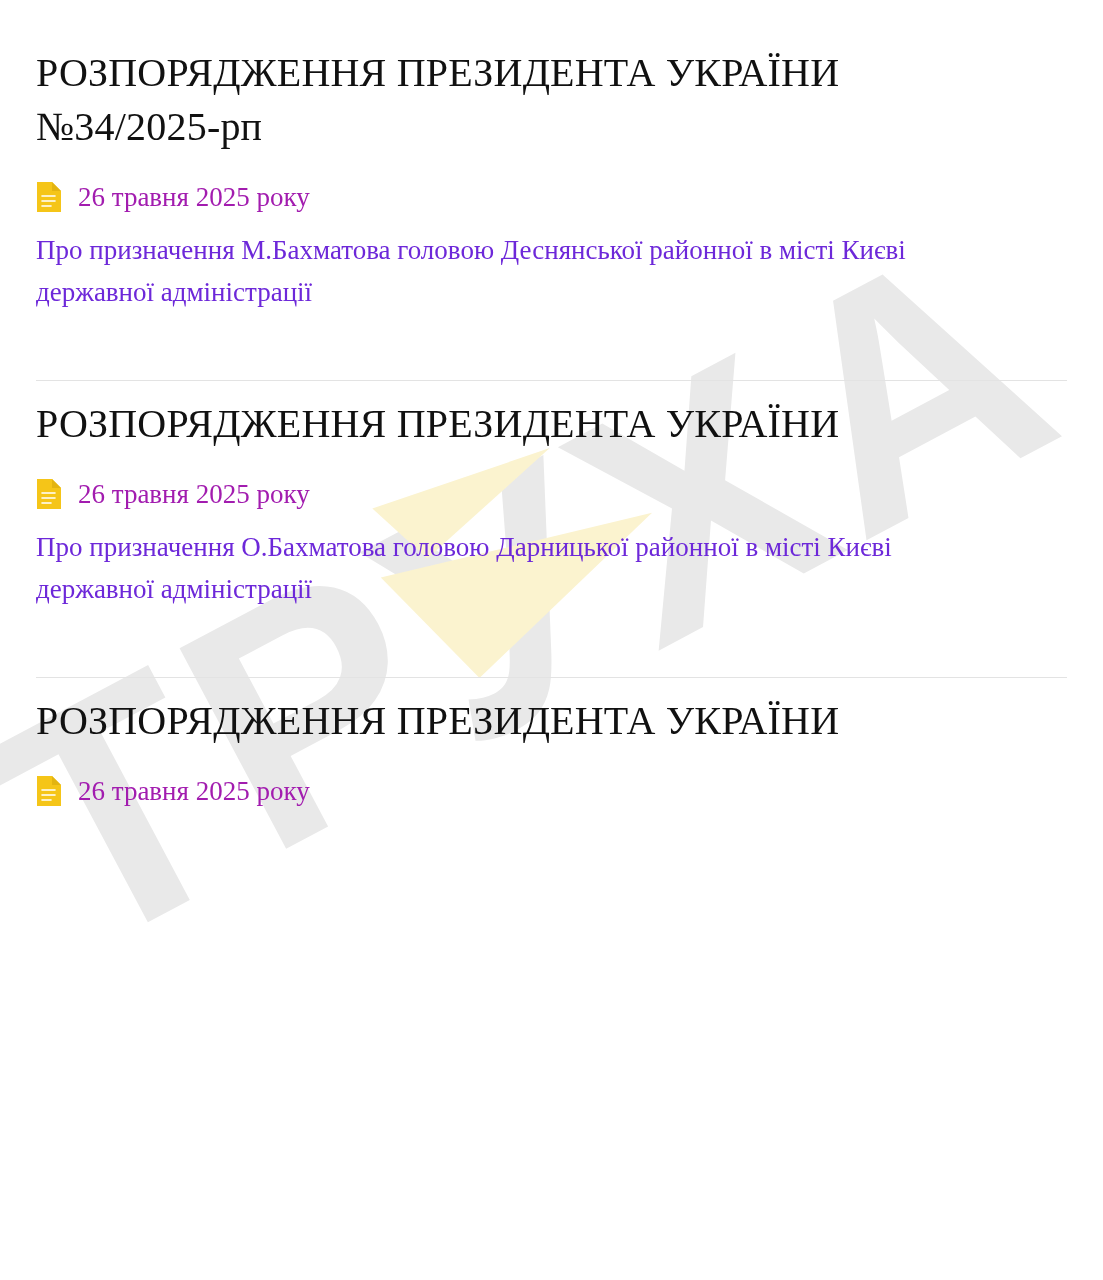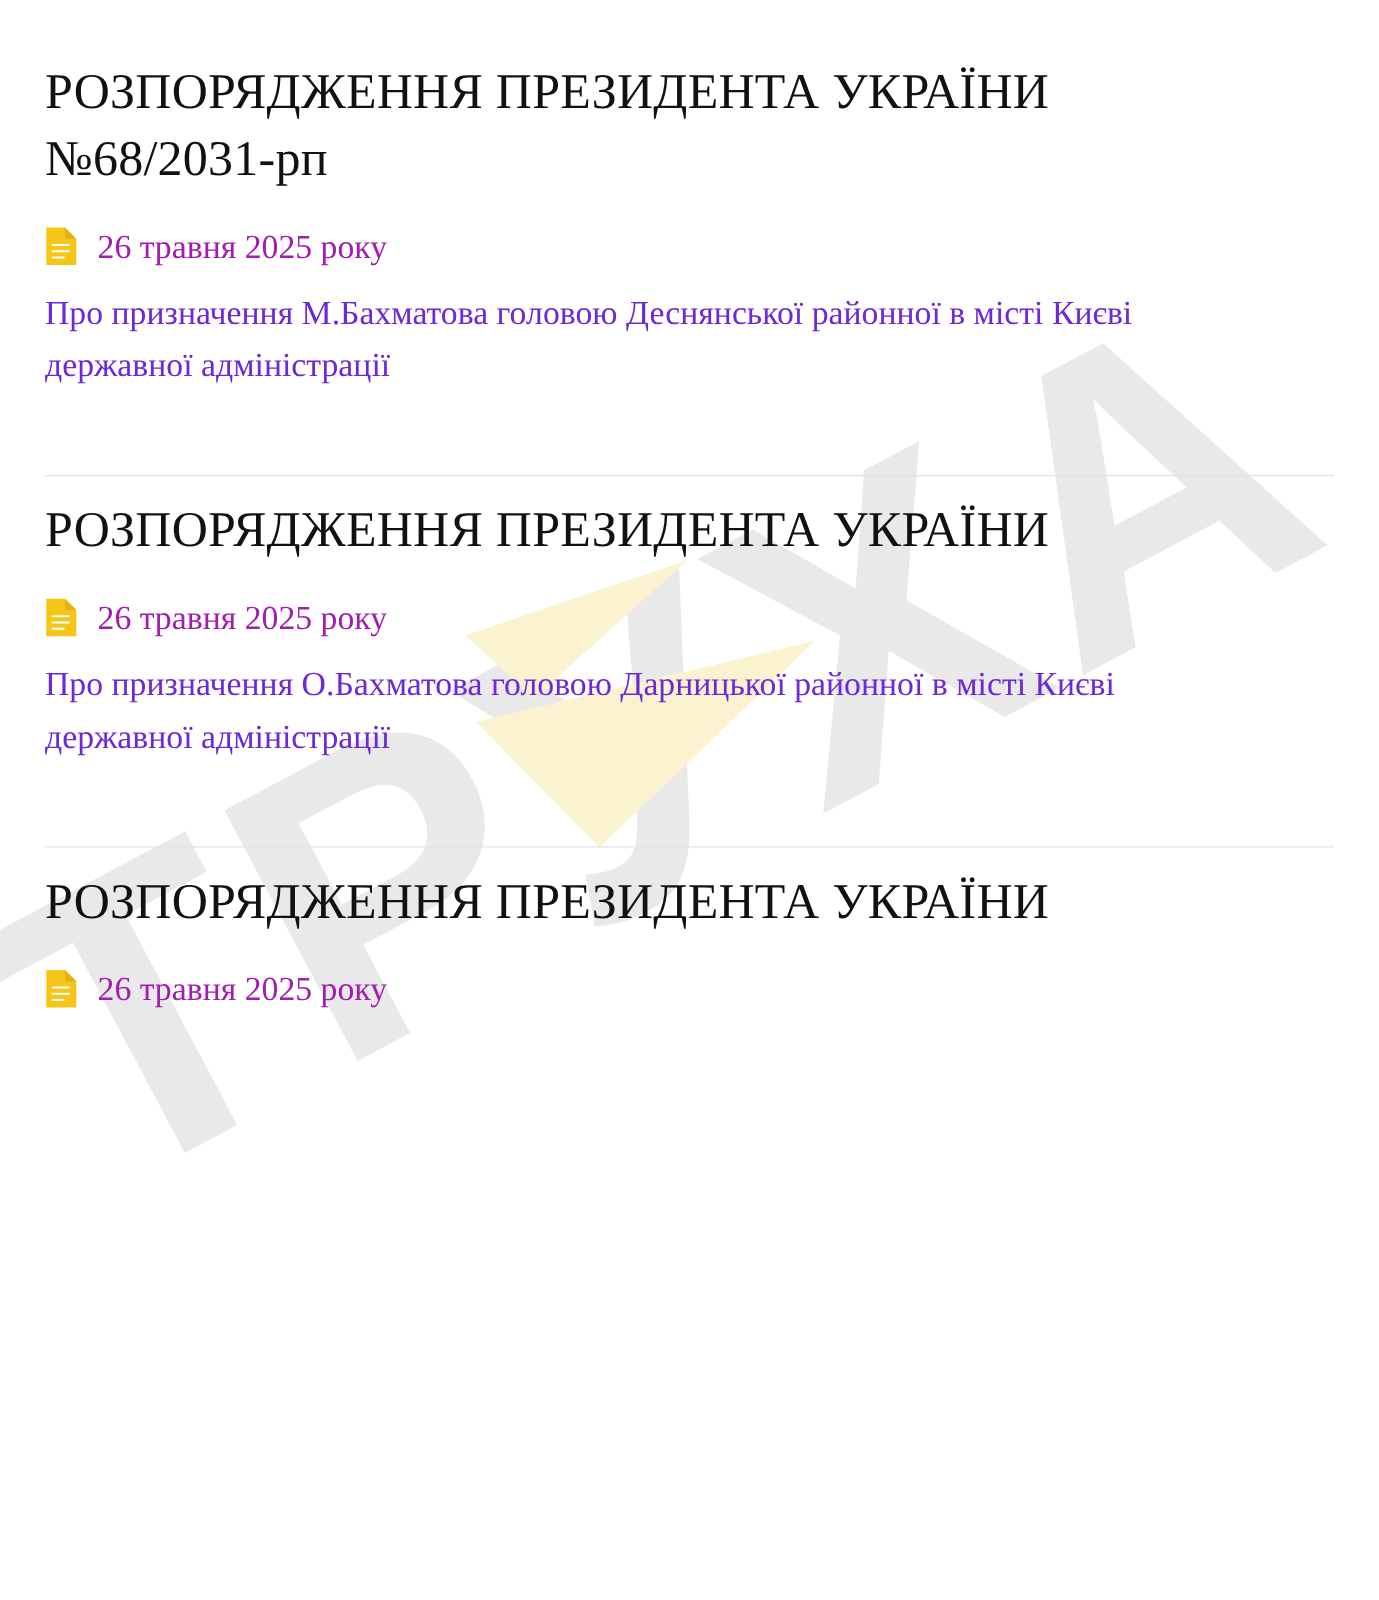--- a/index.html
+++ b/index.html
@@ -99,21 +99,21 @@
     <polygon points="430,505 700,575 470,640"></polygon>
     <polygon points="455,440 640,470 480,510"></polygon>
   </g>
 </svg>
 
 <div class="content">
 
   <div class="doc-entry first">
     <h1 class="doc-title">
       <span>РОЗПОРЯДЖЕННЯ ПРЕЗИДЕНТА УКРАЇНИ</span>
-      <span class="num">№68/2031-рп</span>
+      <span class="num">№34/2025-рп</span>
     </h1>
     <div class="doc-meta">
       <svg class="doc-icon" viewBox="0 0 26 32" xmlns="http://www.w3.org/2000/svg" aria-hidden="true">
         <path d="M1 1 H16 L25 10 V31 H1 Z" fill="#f5c518"></path>
         <path d="M16 1 L25 10 H16 Z" fill="#e3b411"></path>
         <g stroke="#ffffff" stroke-width="1.6" stroke-linecap="round">
           <line x1="6" y1="15" x2="19" y2="15"></line>
           <line x1="6" y1="20" x2="19" y2="20"></line>
           <line x1="6" y1="25" x2="15" y2="25"></line>
         </g>

